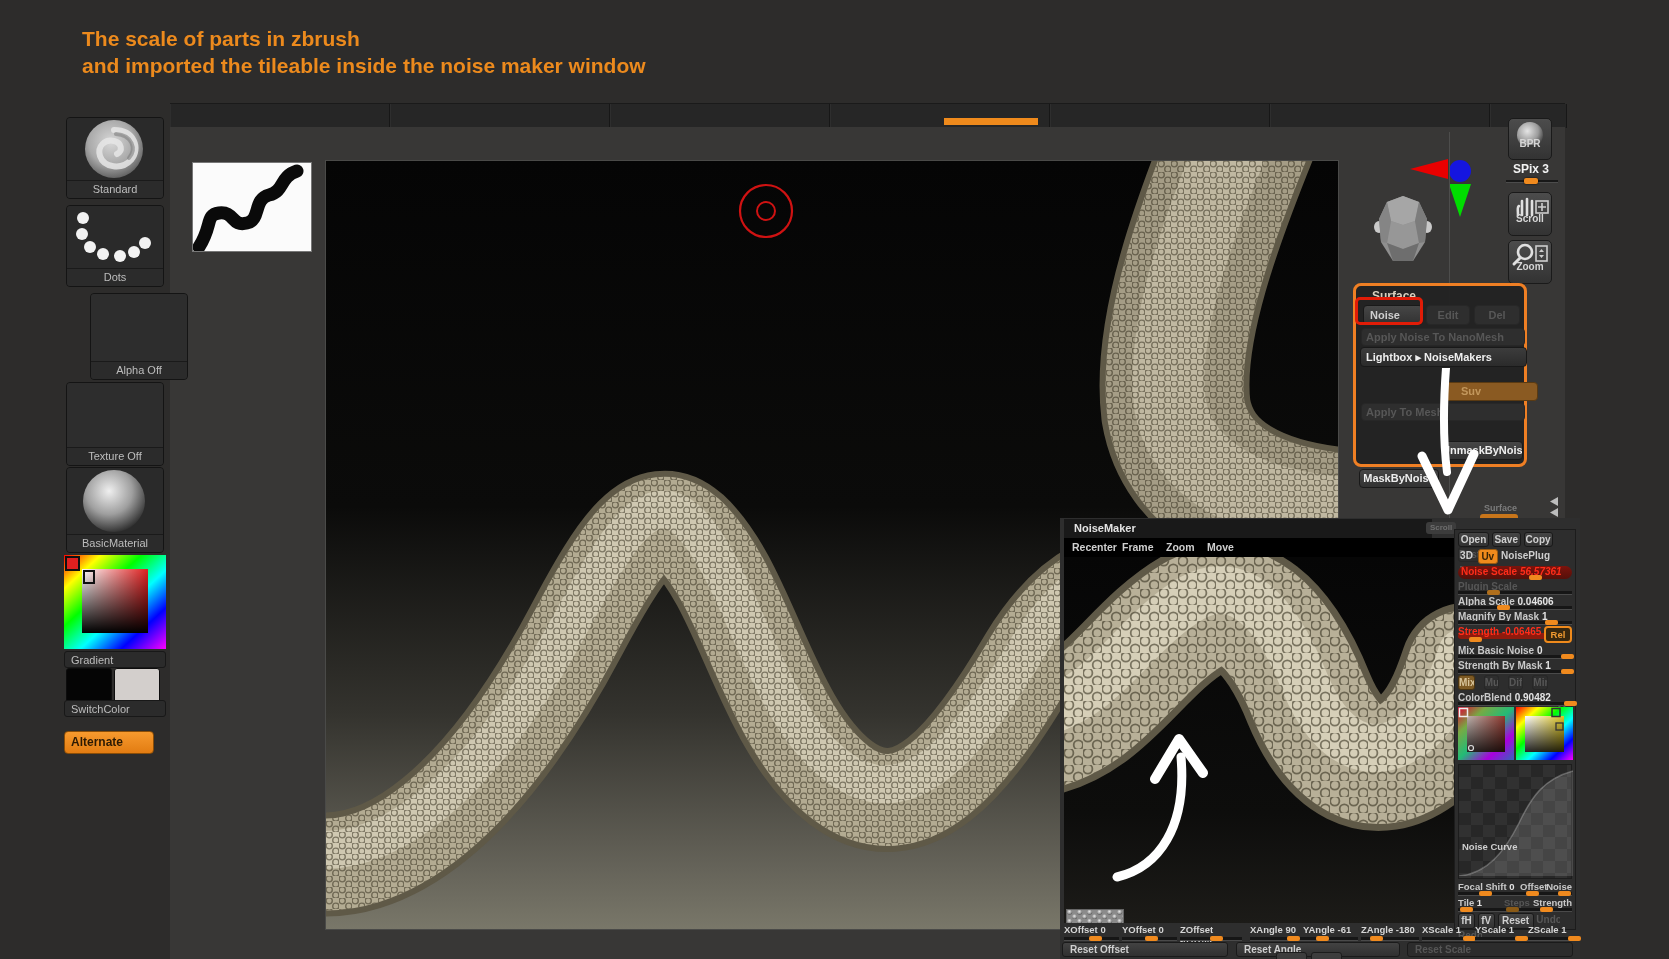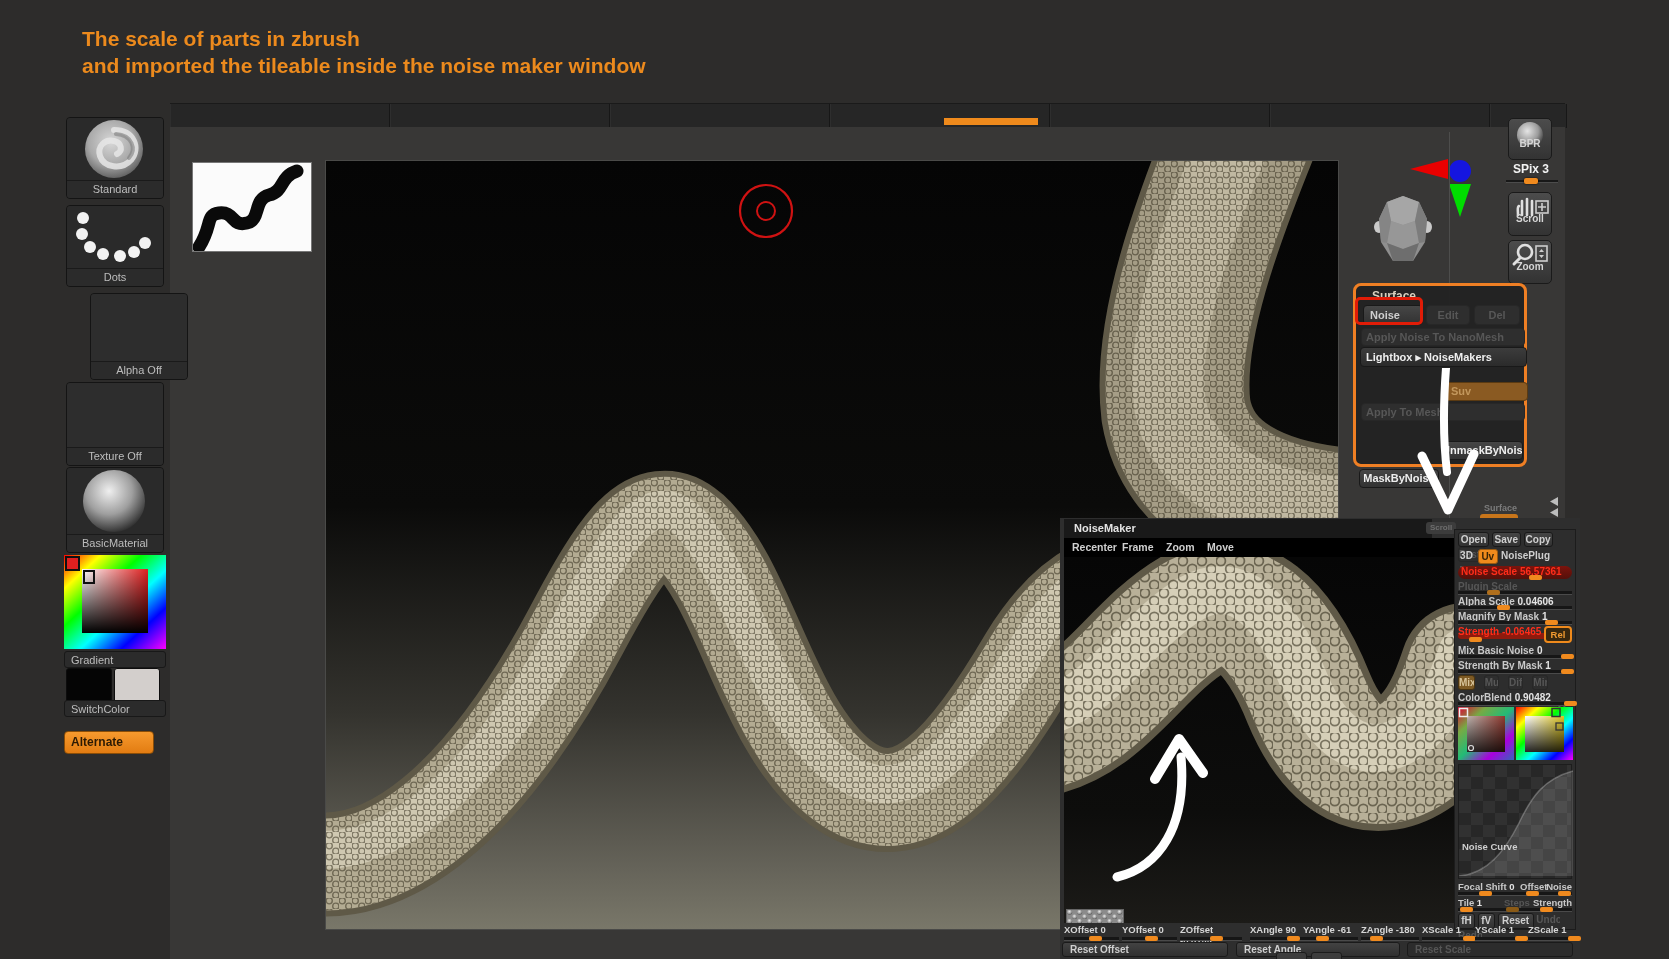--- a/index.html
+++ b/index.html
@@ -47,21 +47,21 @@
   .nm-menu span{position:absolute;top:3px;font-size:10.5px;font-weight:bold;color:#cfcfcf;}
   .nm-preview{position:absolute;left:4px;top:39px;width:390px;height:366px;background:#0b0b0b;overflow:hidden;}
   .nm-panel{position:absolute;left:394px;top:11px;width:122px;height:401px;background:#2d2d2d;border:1px solid #1c1c1c;padding:2px 3px;box-sizing:border-box;}
   .nm-row{position:relative;margin-bottom:2px;font-size:10px;font-weight:bold;color:#c9c9c9;}
   .nm-row .val{color:#e4e4e4;}
   .trk{position:absolute;left:0;right:0;bottom:0;height:3px;background:#161616;box-shadow:0 1px 0 #4a4a4a;}
   .h2{position:absolute;bottom:-1px;width:13px;height:5px;background:#f08a1e;border-radius:2px;}
   .btn-s{display:inline-block;background:linear-gradient(#454545,#323232);border:1px solid #191919;border-radius:3px;
          color:#cfcfcf;text-align:center;font-size:10px;font-weight:bold;vertical-align:top;overflow:hidden;}
   .redrow{background:linear-gradient(#7c130c,#55100a);border-radius:7px;color:#ff2d1a!important;padding-left:3px;}
-  .redrow .val{color:#ff2d1a;}
+  .redrow .val{color:#ff2d1a;font-style:italic;}
   .orangebtn{background:#ef8a1c!important;color:#3a2405!important;border-color:#9a5a10!important;}
   .mixsel{background:#7d5a24!important;color:#d8c49a!important;border-color:#4a3410!important;}
   .checker{background-color:#272727;
     background-image:linear-gradient(45deg,#313131 25%,transparent 25%,transparent 75%,#313131 75%),
                      linear-gradient(45deg,#313131 25%,transparent 25%,transparent 75%,#313131 75%);
     background-size:24px 24px;background-position:0 0,12px 12px;text-align:center;}
   .nm-bottom{position:absolute;left:4px;top:406px;width:514px;height:18px;}
   .nb-cell{position:absolute;top:0;height:16px;font-size:9.5px;font-weight:bold;color:#d6d6d6;}
   .nm-resets{position:absolute;left:2px;top:424px;width:516px;height:16px;}
   .bigbtn{position:absolute;height:15px;background:linear-gradient(#424242,#303030);border:1px solid #1a1a1a;border-radius:3px;
@@ -295,21 +295,21 @@
   </svg>
 
   <div class="abs surface-panel">
     <div class="sp-title">Surface</div>
     <div class="zb-btn" style="left:7px;top:19px;width:52px;height:18px;line-height:18px;text-align:left;padding-left:6px;">Noise</div>
     <div class="zb-btn dim" style="left:70px;top:19px;width:42px;height:18px;line-height:18px;">Edit</div>
     <div class="zb-btn dim" style="left:118px;top:19px;width:44px;height:18px;line-height:18px;">Del</div>
     <div class="zb-btn dim" style="left:5px;top:42px;width:158px;height:16px;line-height:16px;text-align:left;padding-left:4px;background:#2a2a2a;border-color:#242424;">Apply Noise To NanoMesh</div>
     <div class="zb-btn" style="left:4px;top:61px;width:160px;height:18px;line-height:18px;text-align:left;padding-left:5px;color:#efefef;background:linear-gradient(#3c3c3c,#2b2b2b);">Lightbox ▸ NoiseMakers</div>
 
-    <div class="zb-btn" style="left:86px;top:96px;width:76px;height:17px;line-height:17px;background:#8a5a22;color:#c2975c;border-color:#5a3a12;text-align:left;padding-left:8px;">Suv</div>
+    <div class="zb-btn" style="left:86px;top:96px;width:76px;height:17px;line-height:17px;background:#8a5a22;color:#c2975c;border-color:#5a3a12;text-align:left;padding-left:18px;">Suv</div>
     <div class="zb-btn dim" style="left:5px;top:117px;width:158px;height:16px;line-height:16px;text-align:left;padding-left:4px;background:#2a2a2a;border-color:#242424;">Apply To Mesh</div>
     <div class="zb-btn" style="left:3px;top:155px;width:78px;height:17px;line-height:17px;color:#eee;margin-top:28px;">MaskByNoise</div>
     <div class="zb-btn" style="left:85px;top:155px;width:80px;height:17px;line-height:17px;color:#eee;">UnmaskByNoise</div>
   </div>
   <div class="red-outline" style="left:1355px;top:297px;width:62px;height:22px;"></div>
 
   <svg class="abs" style="left:1410px;top:368px;z-index:9;" width="80" height="150" viewBox="0 0 80 150">
     <path d="M 36 0 C 33 40, 34 80, 37 104" fill="none" stroke="#fff" stroke-width="8" stroke-linecap="round"></path>
     <path d="M 12 88 L 38 142 L 64 86" fill="none" stroke="#fff" stroke-width="9" stroke-linecap="round" stroke-linejoin="round"></path>
   </svg>

